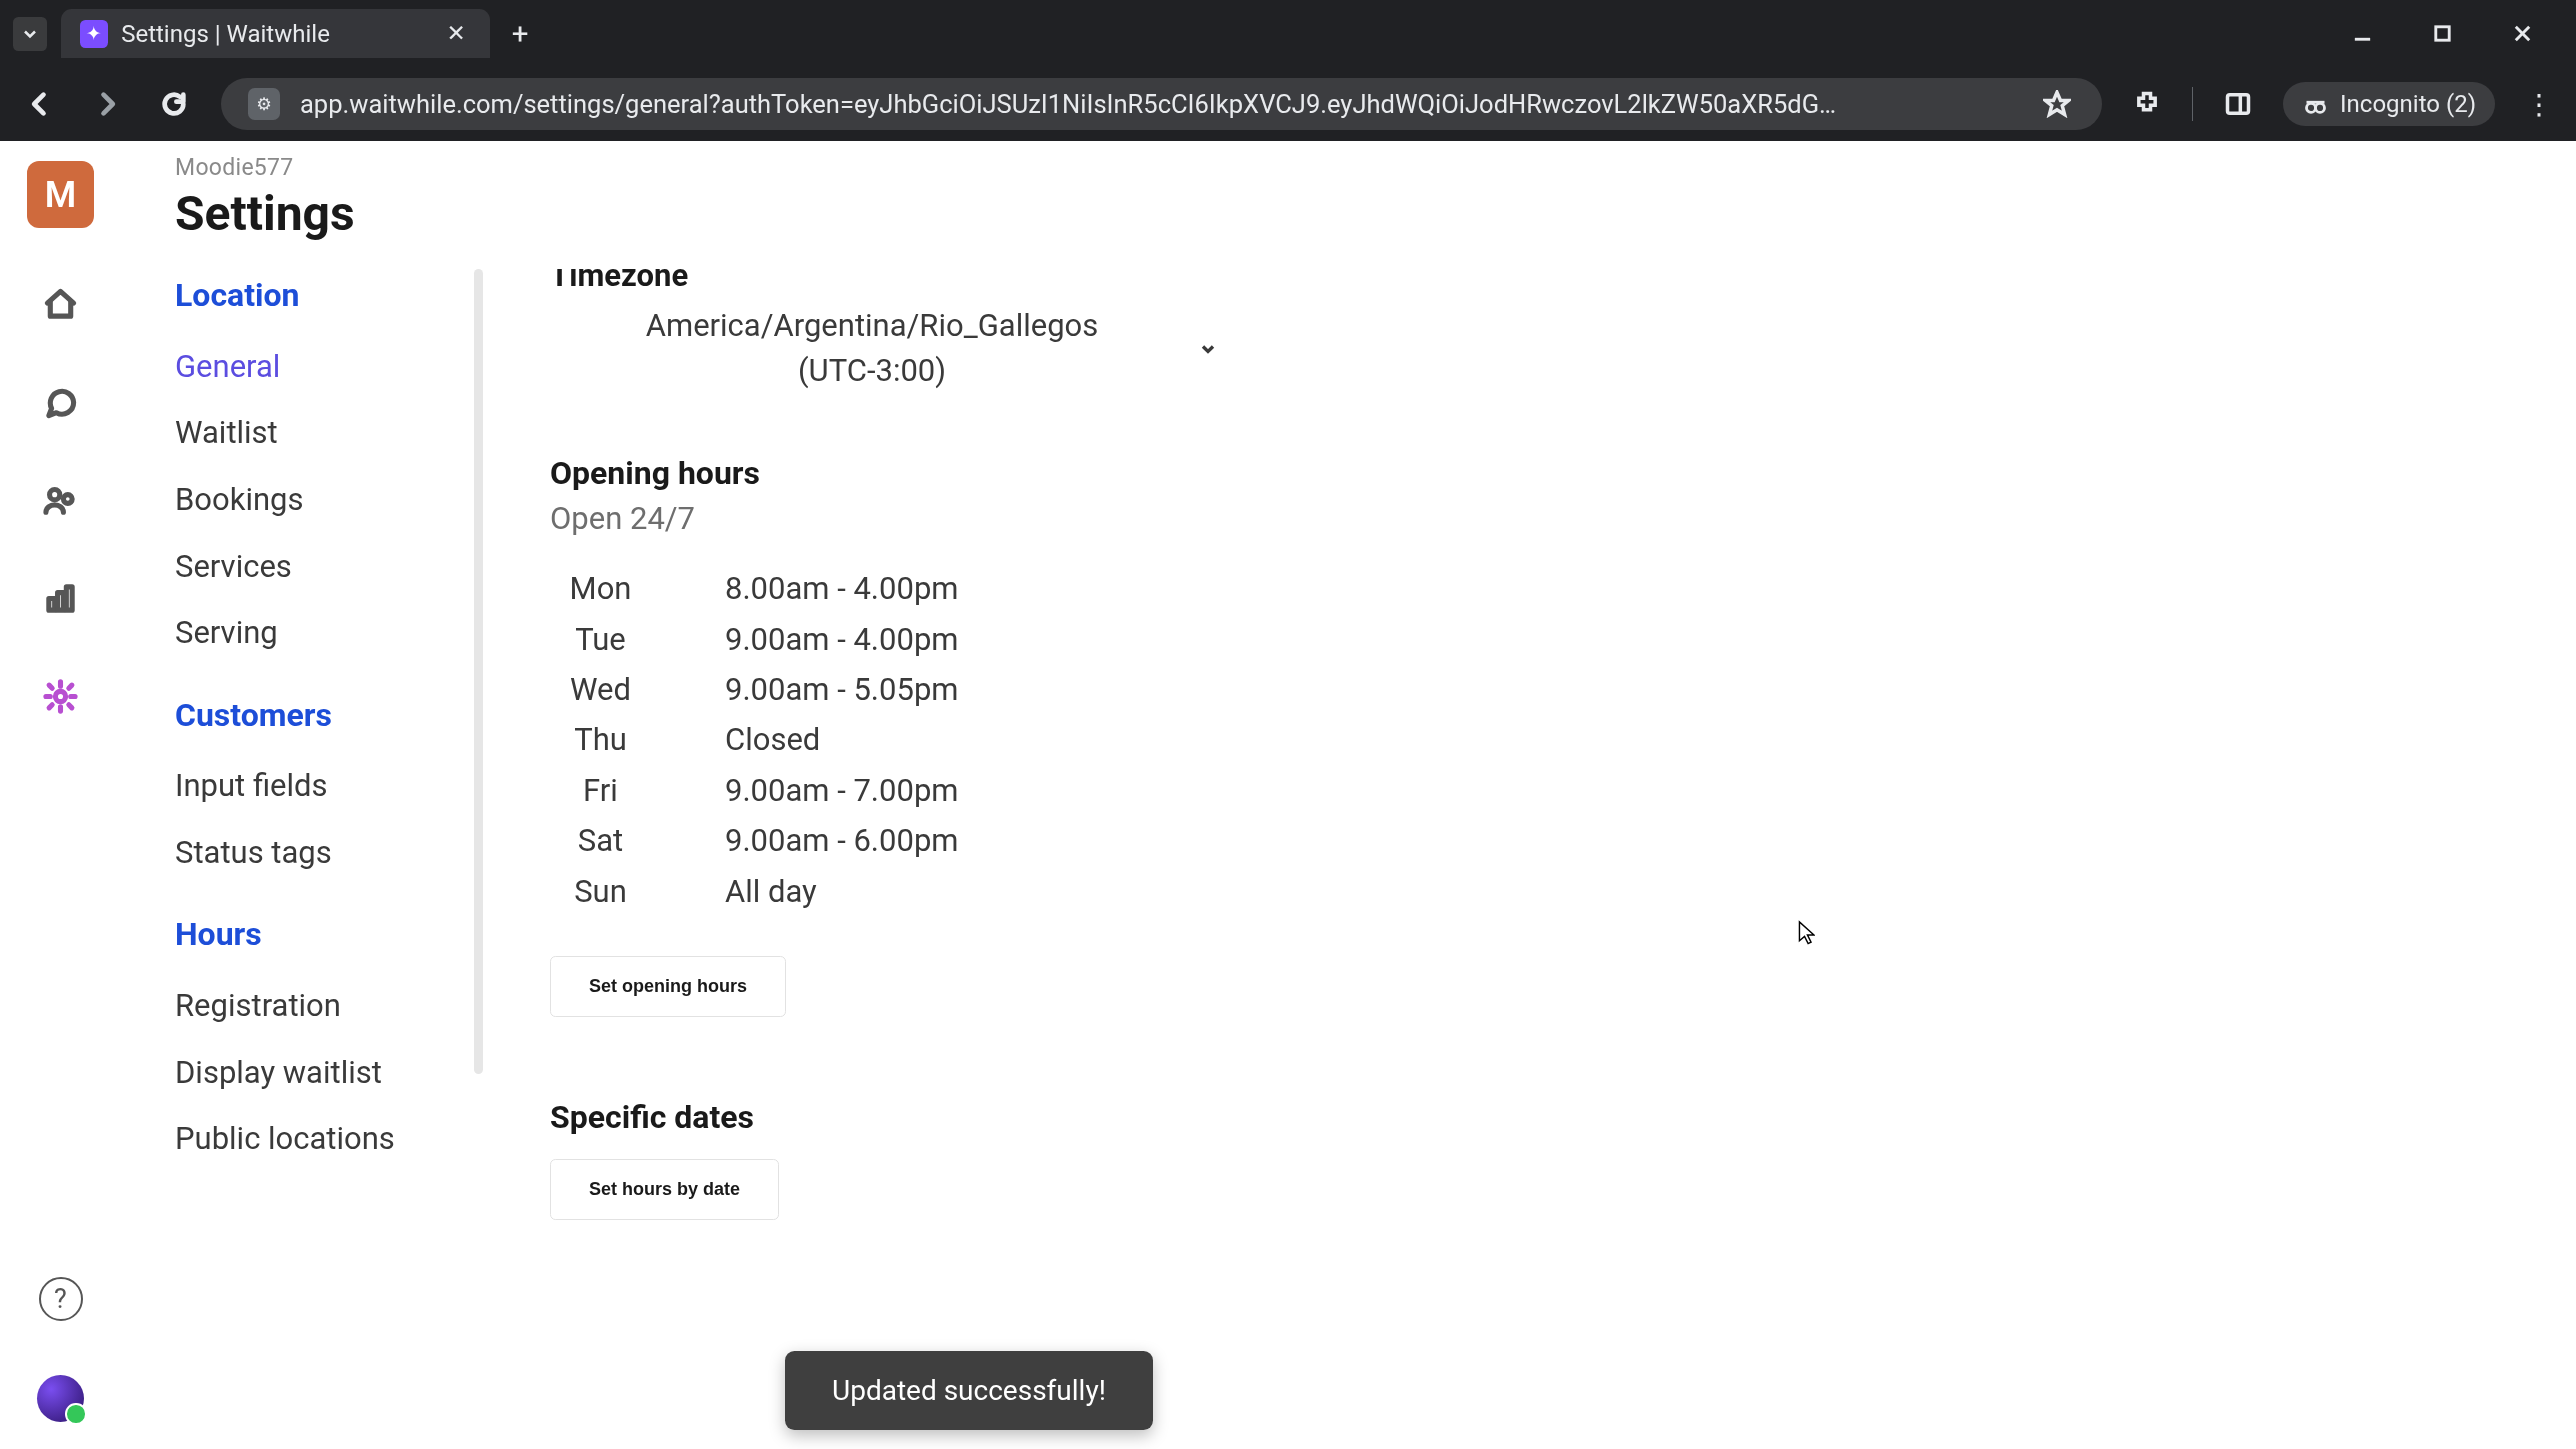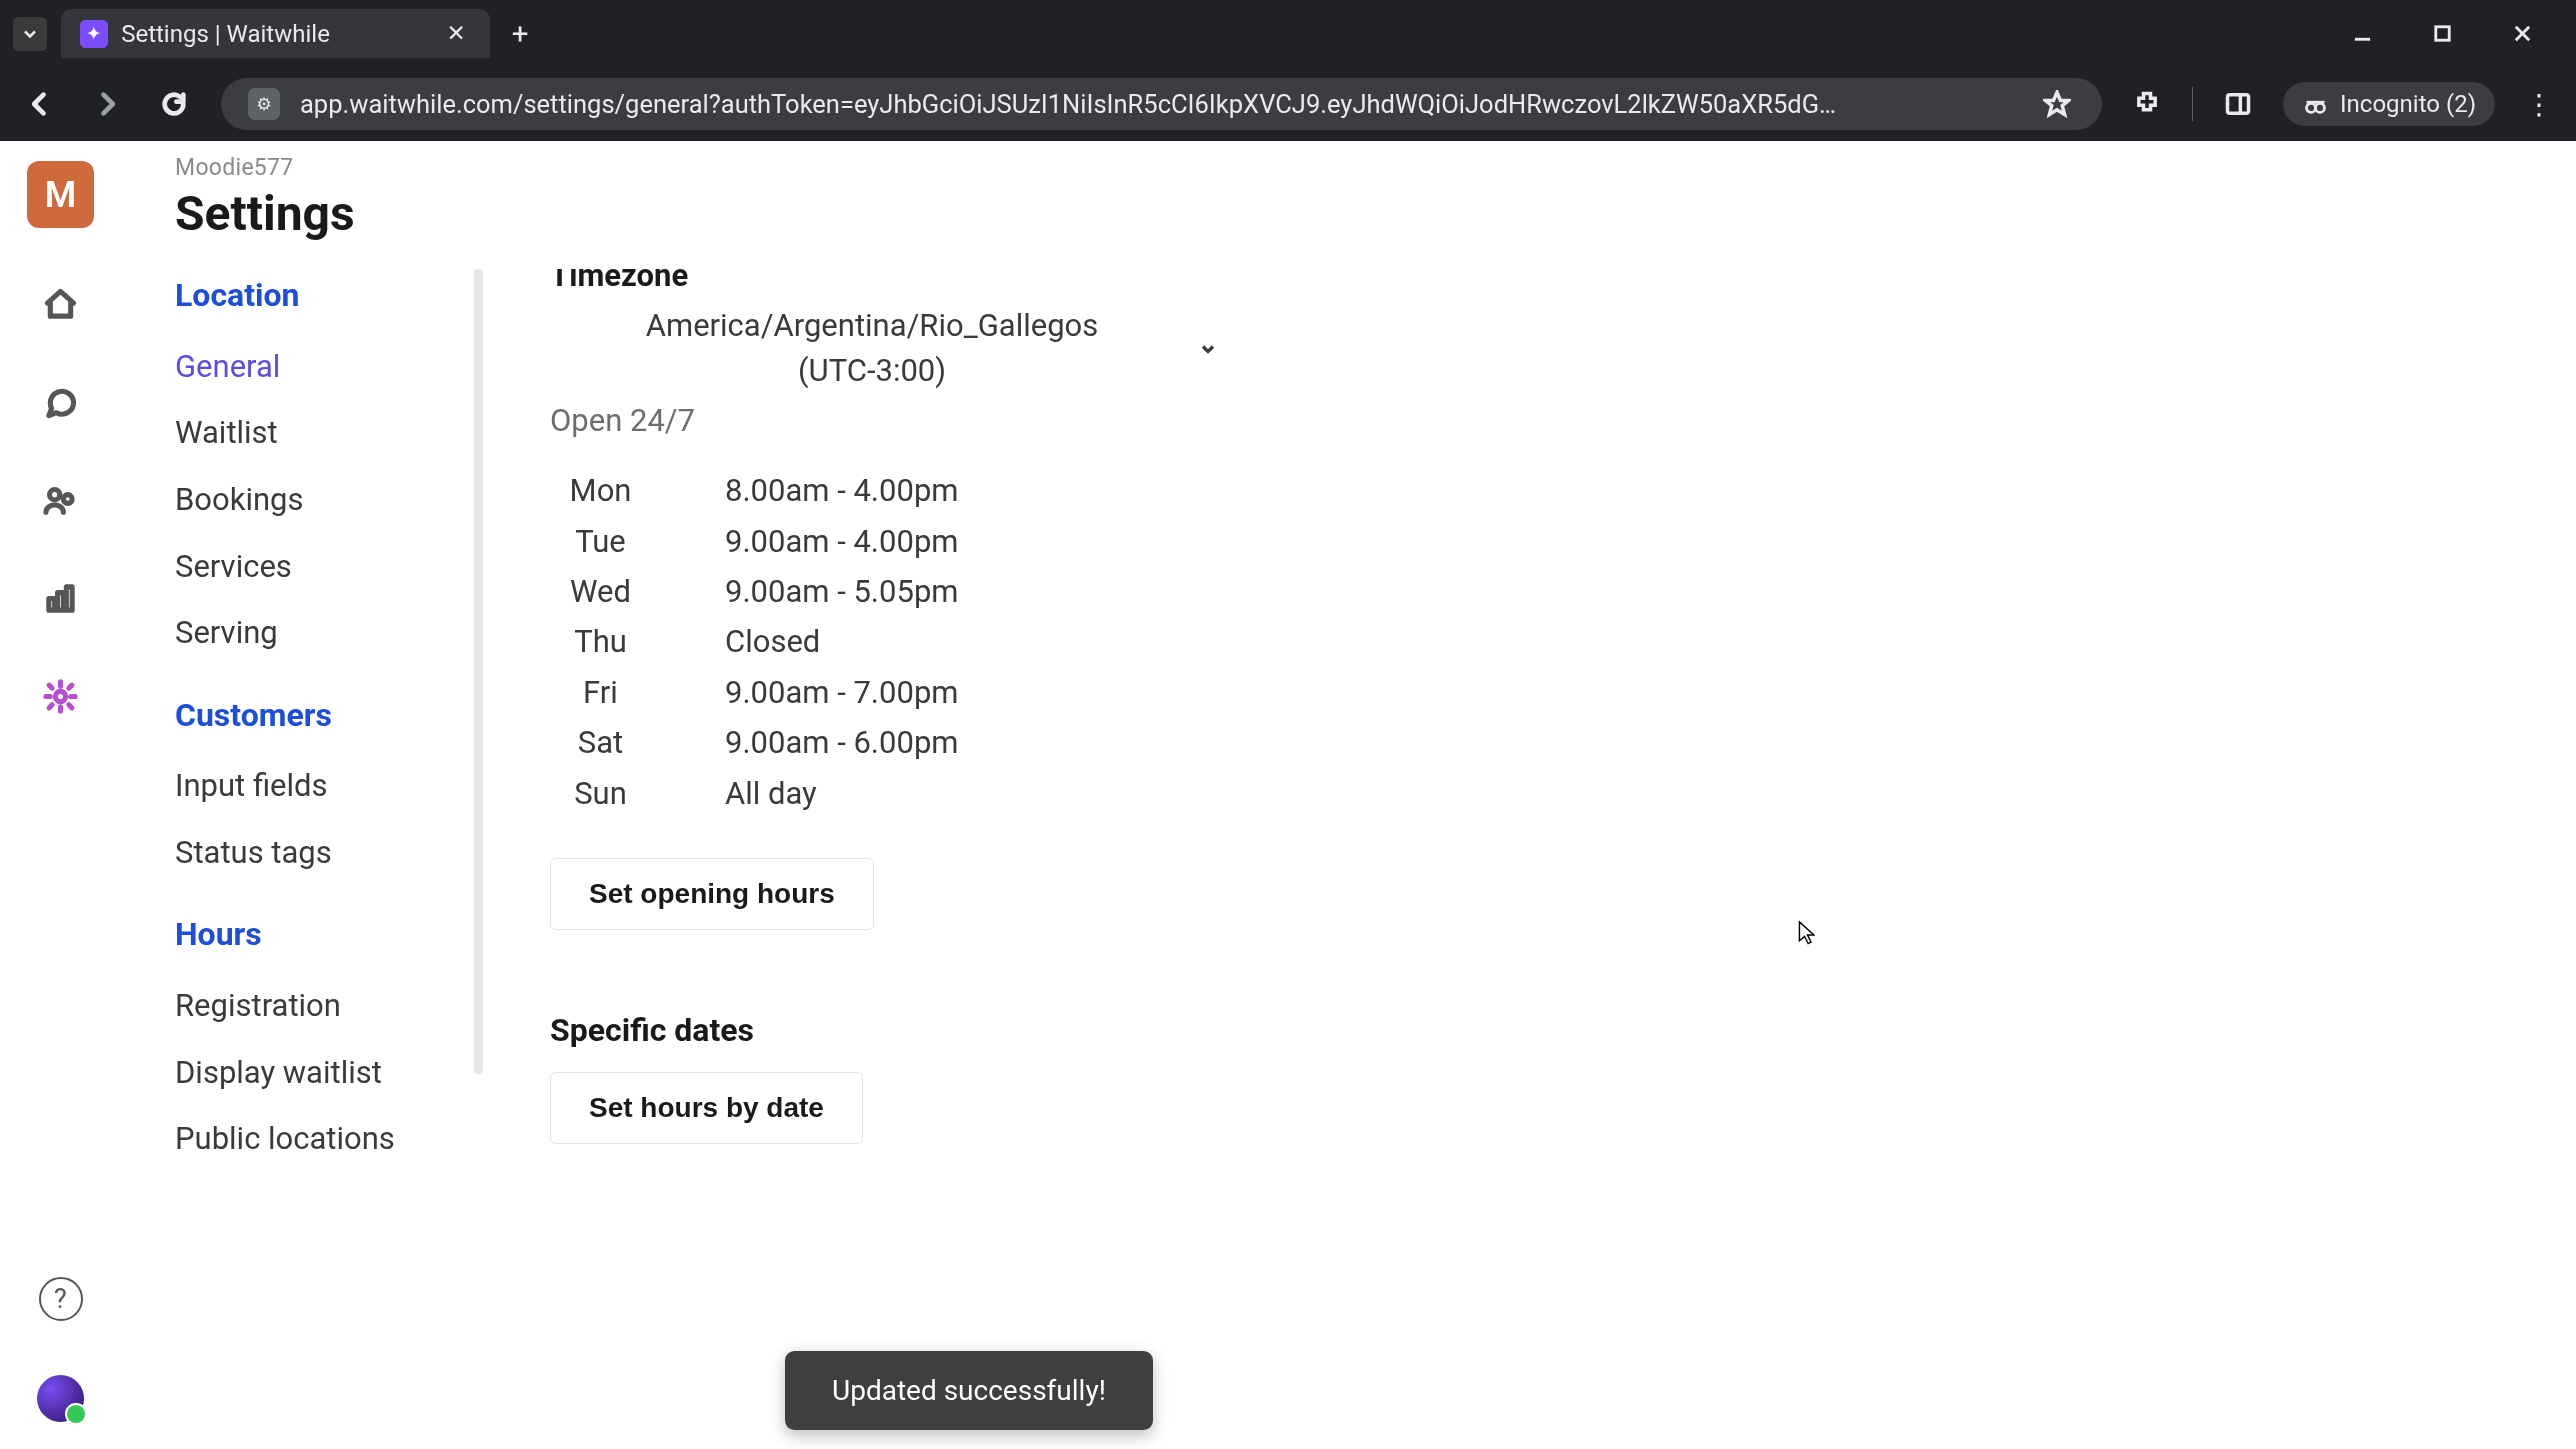--- a/index.html
+++ b/index.html
@@ -73,21 +73,21 @@
   .tz-caret svg { width:20px; height:20px; stroke:currentColor; stroke-width:4; fill:none; }
 
   .subhead { font-size:32px; font-weight:700; color:#1a1a1a; margin-top:60px; }
   .subtext { font-size:31px; color:#6e6e6e; margin-top:8px; }
 
   .hours-table { margin-top:27px; }
   .hours-row { display:flex; gap:74px; font-size:31px; color:#3a3a3a; padding:6.7px 0; }
   .hours-day { width:101px;text-align:center; }
   .hours-val { }
 
-  .soft-btn { display:inline-block; margin-top:40px; padding:19px 38px; border:1.3px solid #e2e2e2; border-radius:5.4px; font-size:28px; font-weight:700; color:#1a1a1a; background:#fff; cursor:pointer; }
+  .soft-btn { display:inline-block; margin-top:40px; padding:19px 38px; border:1.3px solid #e2e2e2; border-radius:5.4px; font-size:18px; font-weight:700; color:#1a1a1a; background:#fff; cursor:pointer; }
   .soft-btn.small-gap { margin-top:23px; }
 
   .subhead2 { font-size:32px; font-weight:700; color:#1a1a1a; margin-top:81px; }
 
   .toast { position:absolute; left: 302px; bottom: 19px; background:#3f3f3f; color:#fff; font-size:28px; padding:23px 47px; border-radius:9.4px; box-shadow: 0 5.4px 16px rgba(0,0,0,0.25); }
 
   .cursor { position:absolute; top:651px; left:1315px; width:17.4px; height:25.5px; }
   .cursor svg { width:100%; height:100%; }
 </style>
 </head>
@@ -251,20 +251,21 @@
                 <span>America/Argentina/Rio_Gallegos</span><br>
                 <span>(UTC-3:00)</span>
               </div>
               <div class="tz-caret">
                   <svg viewBox="0 0 24 24">
                     <polyline points="6 9 12 15 18 9"></polyline>
                   </svg>
                 </div>
             </div>
 
+            <div class="subhead">Opening hours</div>
             <div class="subtext">Open 24/7</div>
 
             <div class="hours-table">
               <div class="hours-row">
                   <div class="hours-day">Mon</div>
                   <div class="hours-val">8.00am - 4.00pm</div>
                 </div>
               <div class="hours-row">
                   <div class="hours-day">Tue</div>
                   <div class="hours-val">9.00am - 4.00pm</div>

